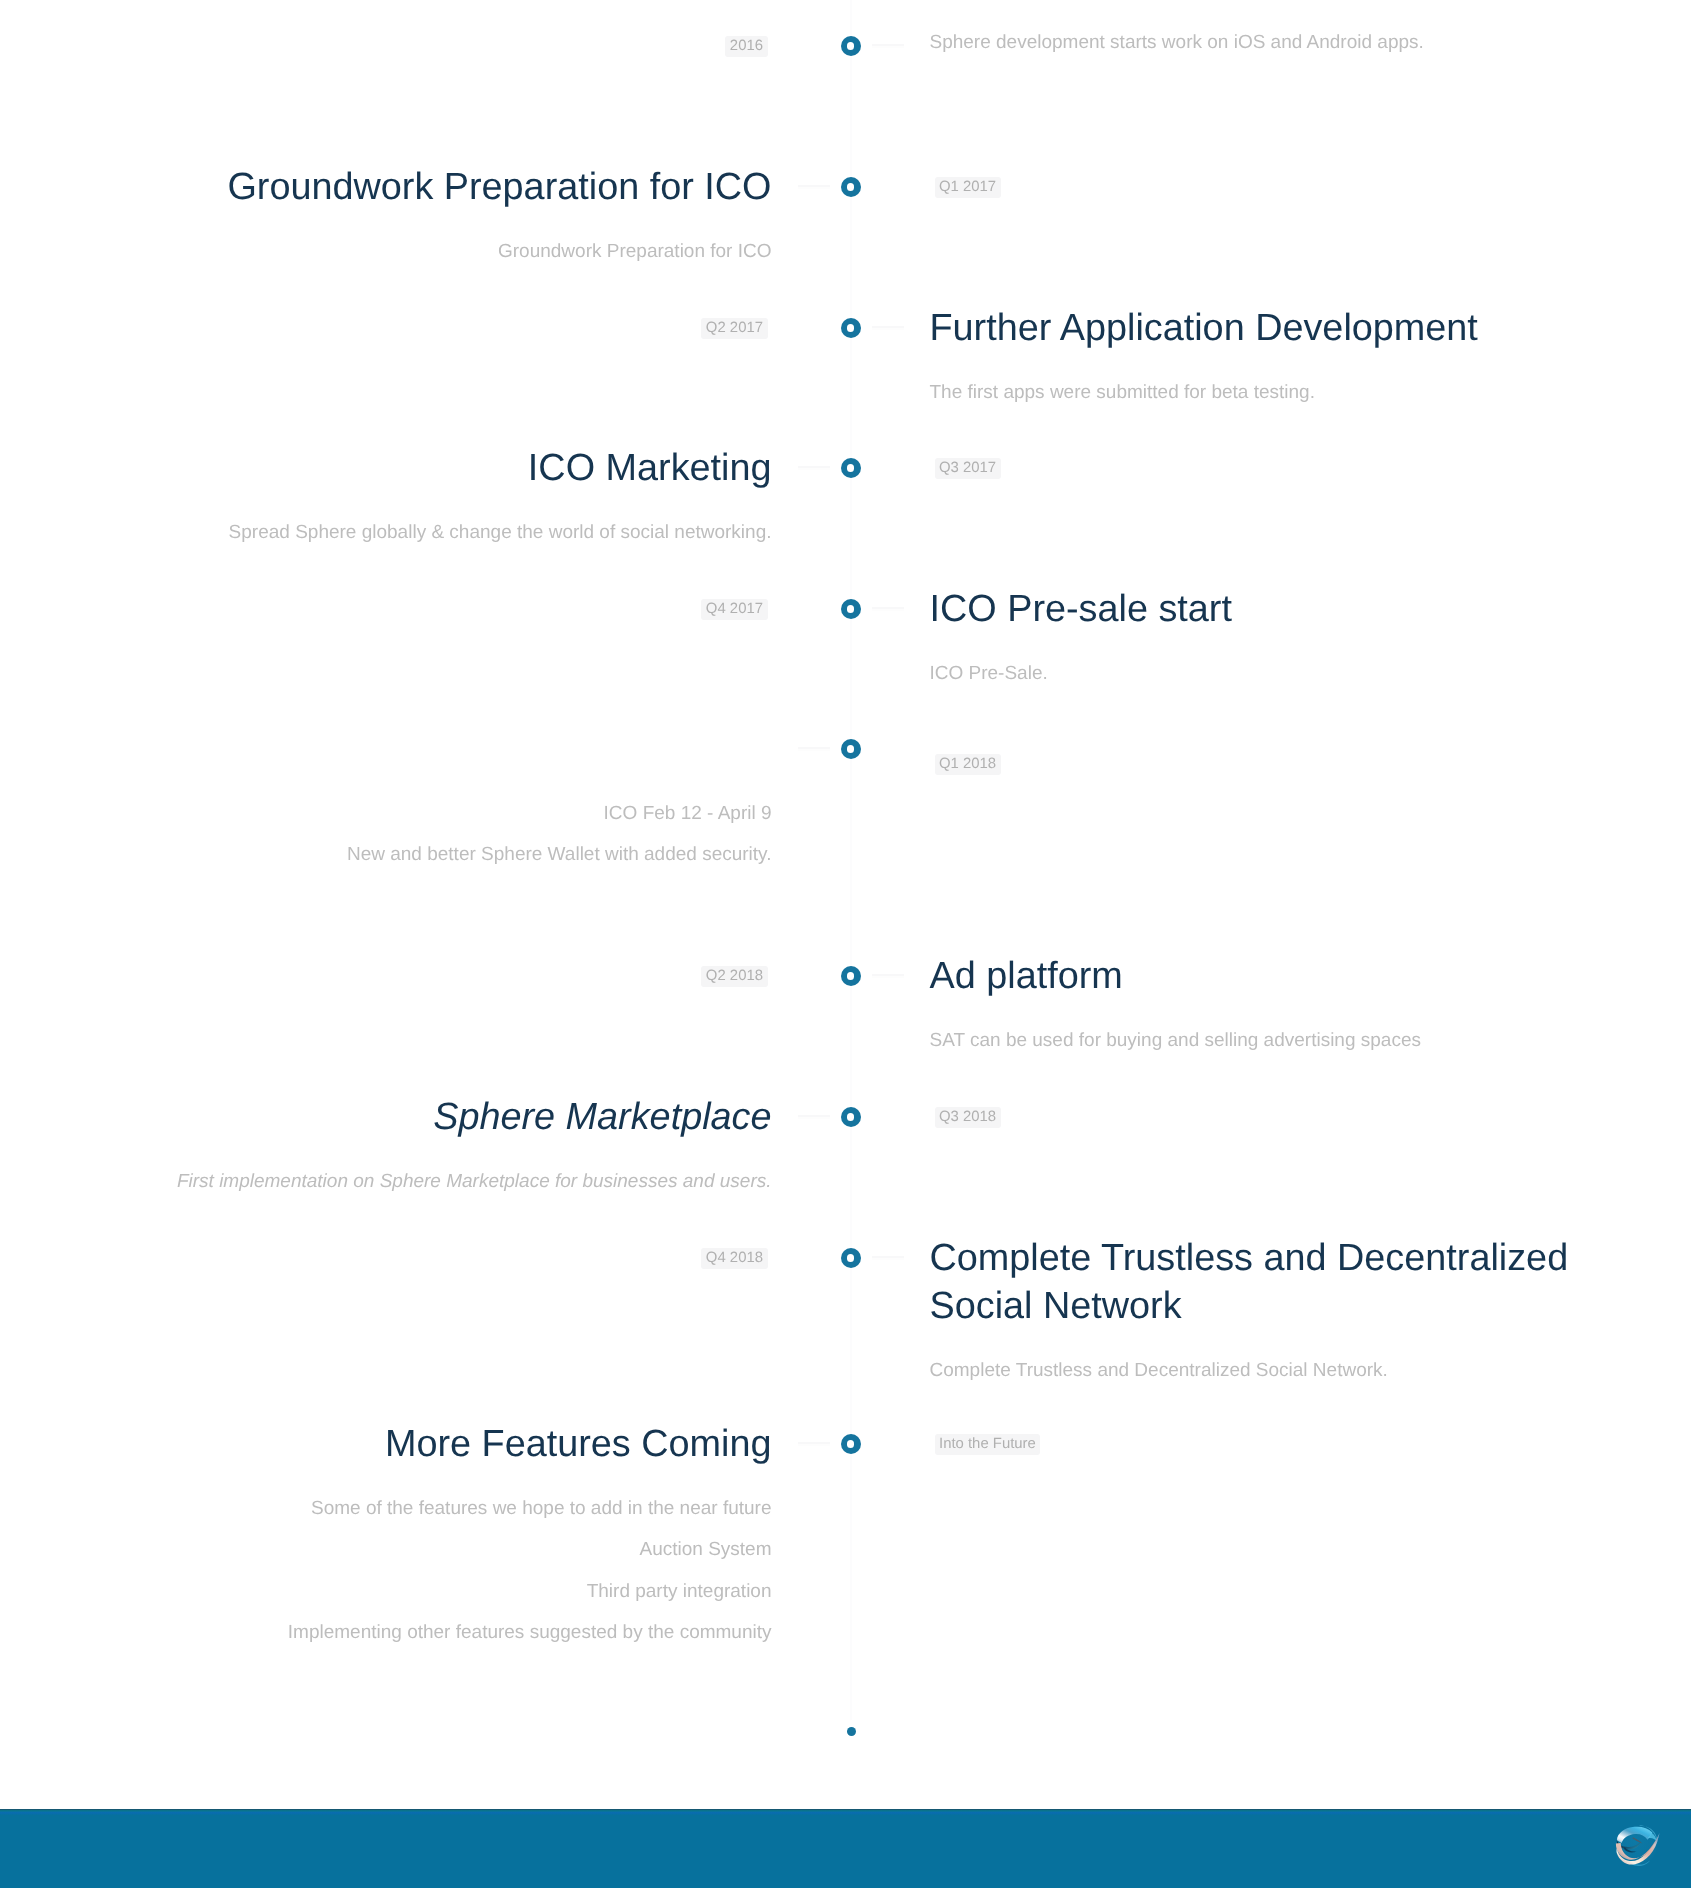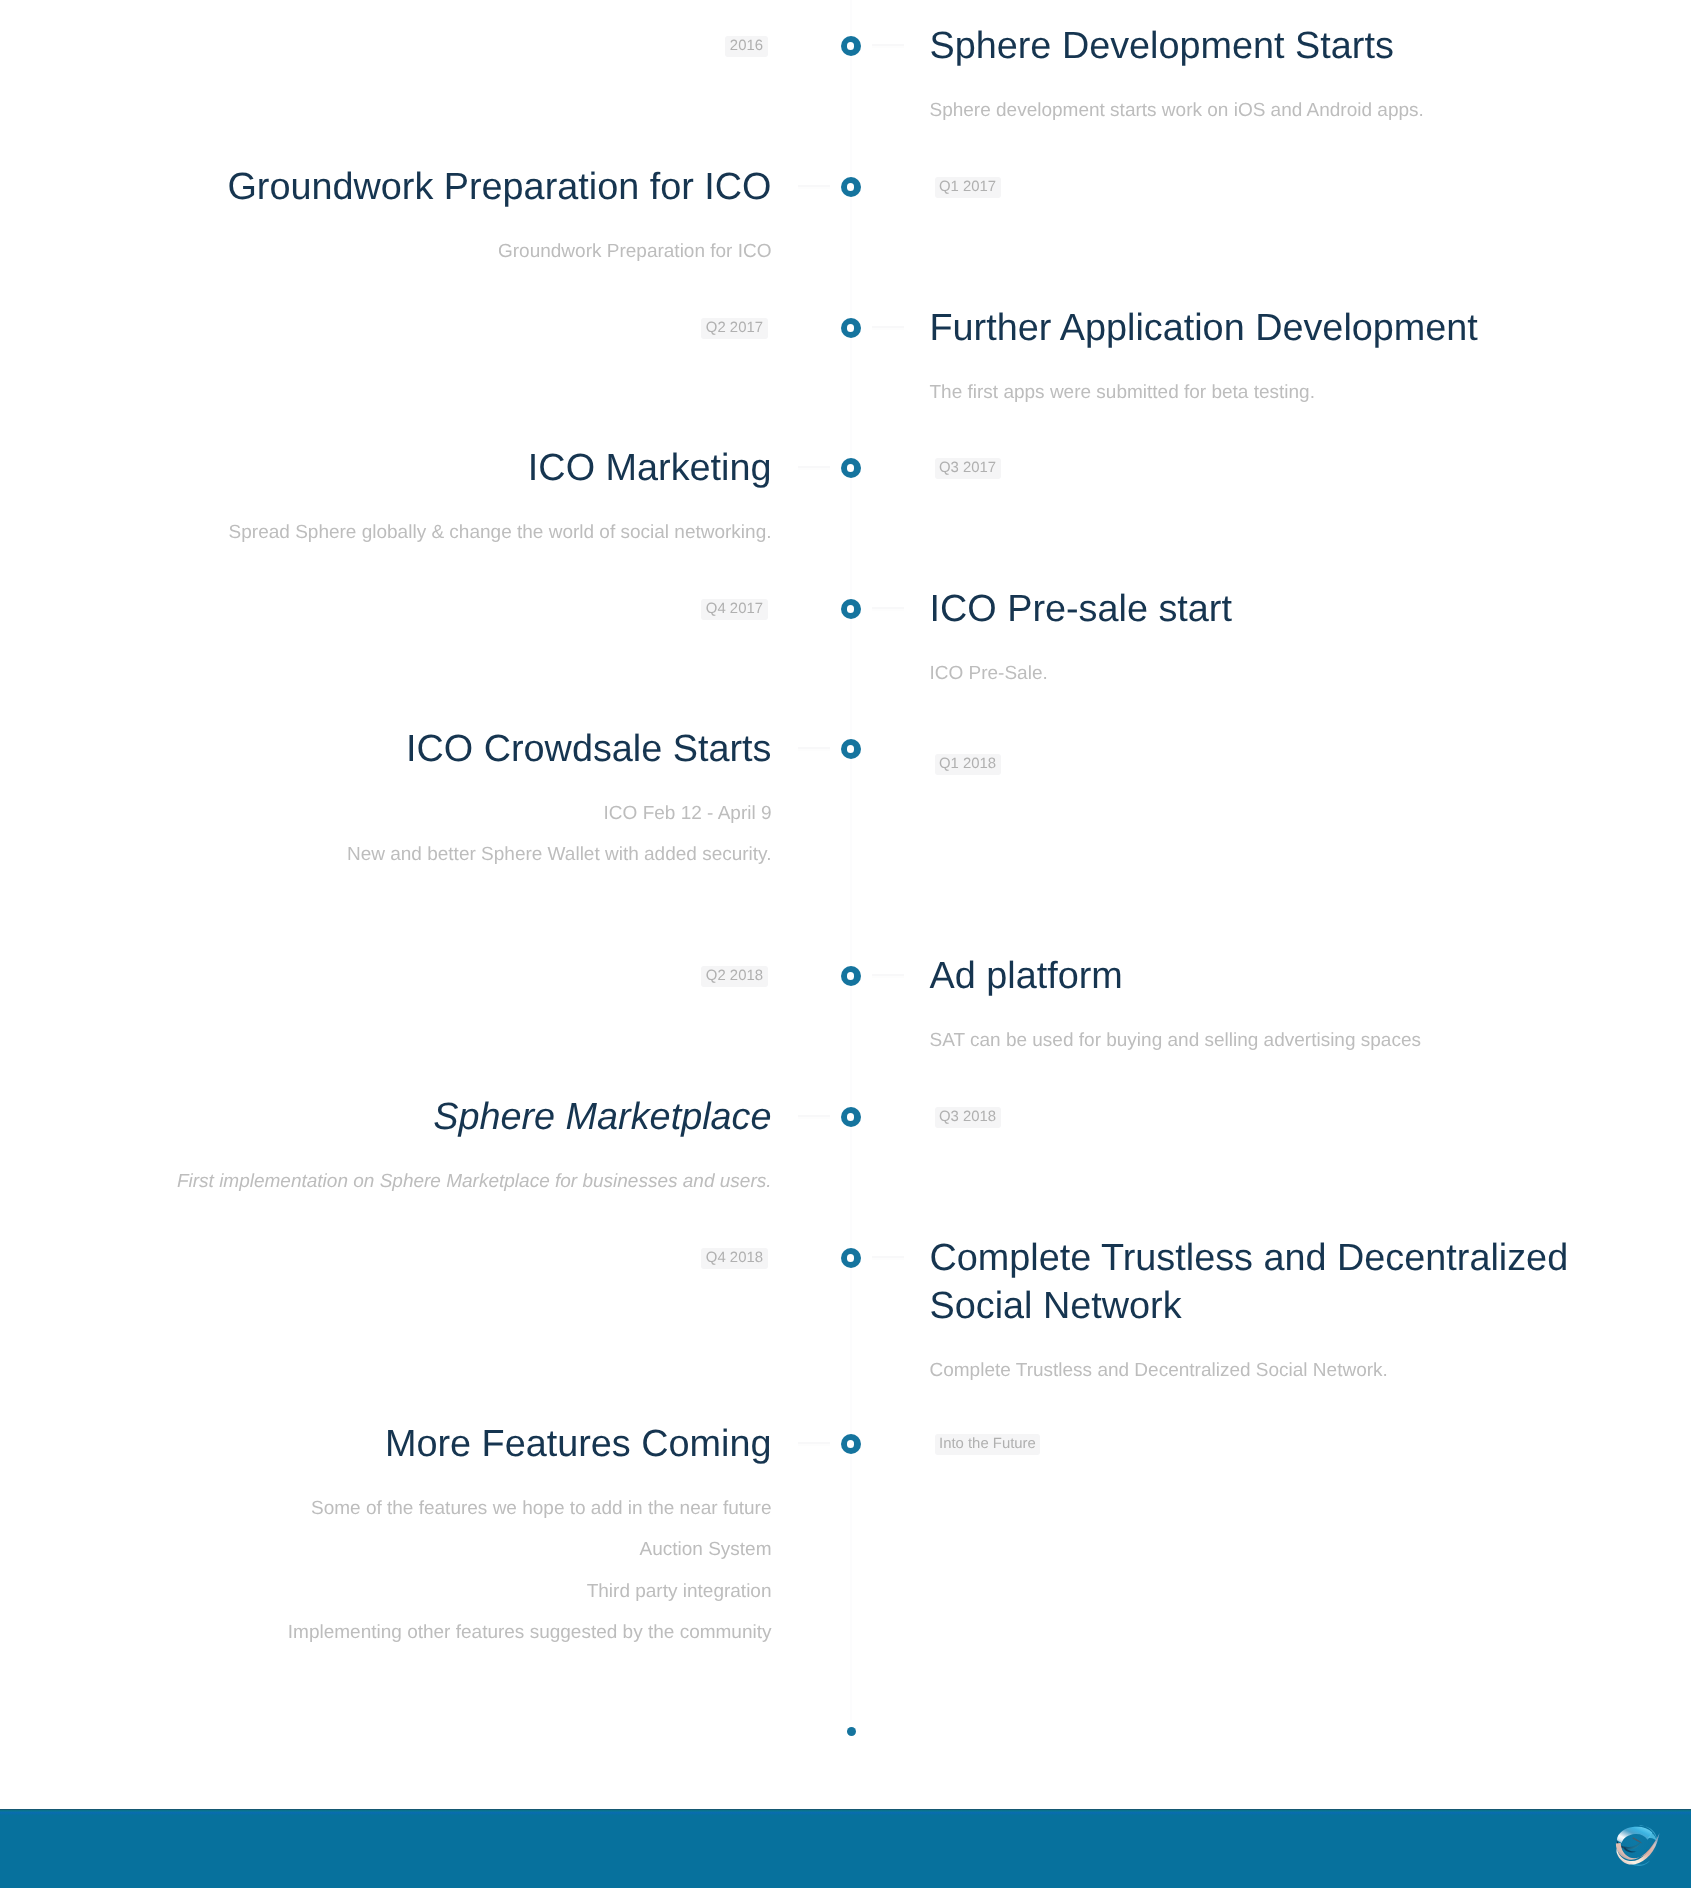--- a/index.html
+++ b/index.html
@@ -43,21 +43,20 @@
 </head>
 <body>
 
 <div class="page">
   <div class="axis"></div>
   <div class="timeline" id="timeline">
       <div class="row" style="top: 36px;">
         <div class="dot"></div>
         <div class="conn" style="left: 872px; width: 32px; top: 7.5px;"></div>
         <div class="pane r" style="top: -14px;">
-          <h3><span>Sphere Development Starts</span></h3>
           <p class="desc">Sphere development starts work on iOS and Android apps.</p>
         </div>
         <div class="pane dtp l" style="top: 0.25px;"><span class="badge">2016</span></div>
       </div>
       <div class="row" style="top: 177px;">
         <div class="dot"></div>
         <div class="conn" style="left: 798px; width: 32px; top: 7.5px;"></div>
         <div class="pane l" style="top: -14px;">
           <h3><span>Groundwork Preparation for ICO</span></h3>
           <p class="desc">Groundwork Preparation for ICO</p>
@@ -88,21 +87,21 @@
         <div class="pane r" style="top: -14px;">
           <h3><span>ICO Pre-sale start</span></h3>
           <p class="desc">ICO Pre-Sale.</p>
         </div>
         <div class="pane dtp l" style="top: 0.25px;"><span class="badge">Q4 2017</span></div>
       </div>
       <div class="row" style="top: 739px;">
         <div class="dot"></div>
         <div class="conn" style="left: 798px; width: 32px; top: 7.5px;"></div>
         <div class="pane l" style="top: -14px;">
-          <h3><span>ICO Crowdsale Starts</span><br></h3>
+          <h3><br></h3>
           <p class="desc">ICO Feb 12 - April 9</p>
           <p class="desc">New and better Sphere Wallet with added security.</p>
         </div>
         <div class="pane dtp r" style="top: 15px;"><span class="badge">Q1 2018</span></div>
       </div>
       <div class="row" style="top: 966px;">
         <div class="dot"></div>
         <div class="conn" style="left: 872px; width: 32px; top: 7.5px;"></div>
         <div class="pane r" style="top: -14px;">
           <h3><span>Ad platform</span></h3>

